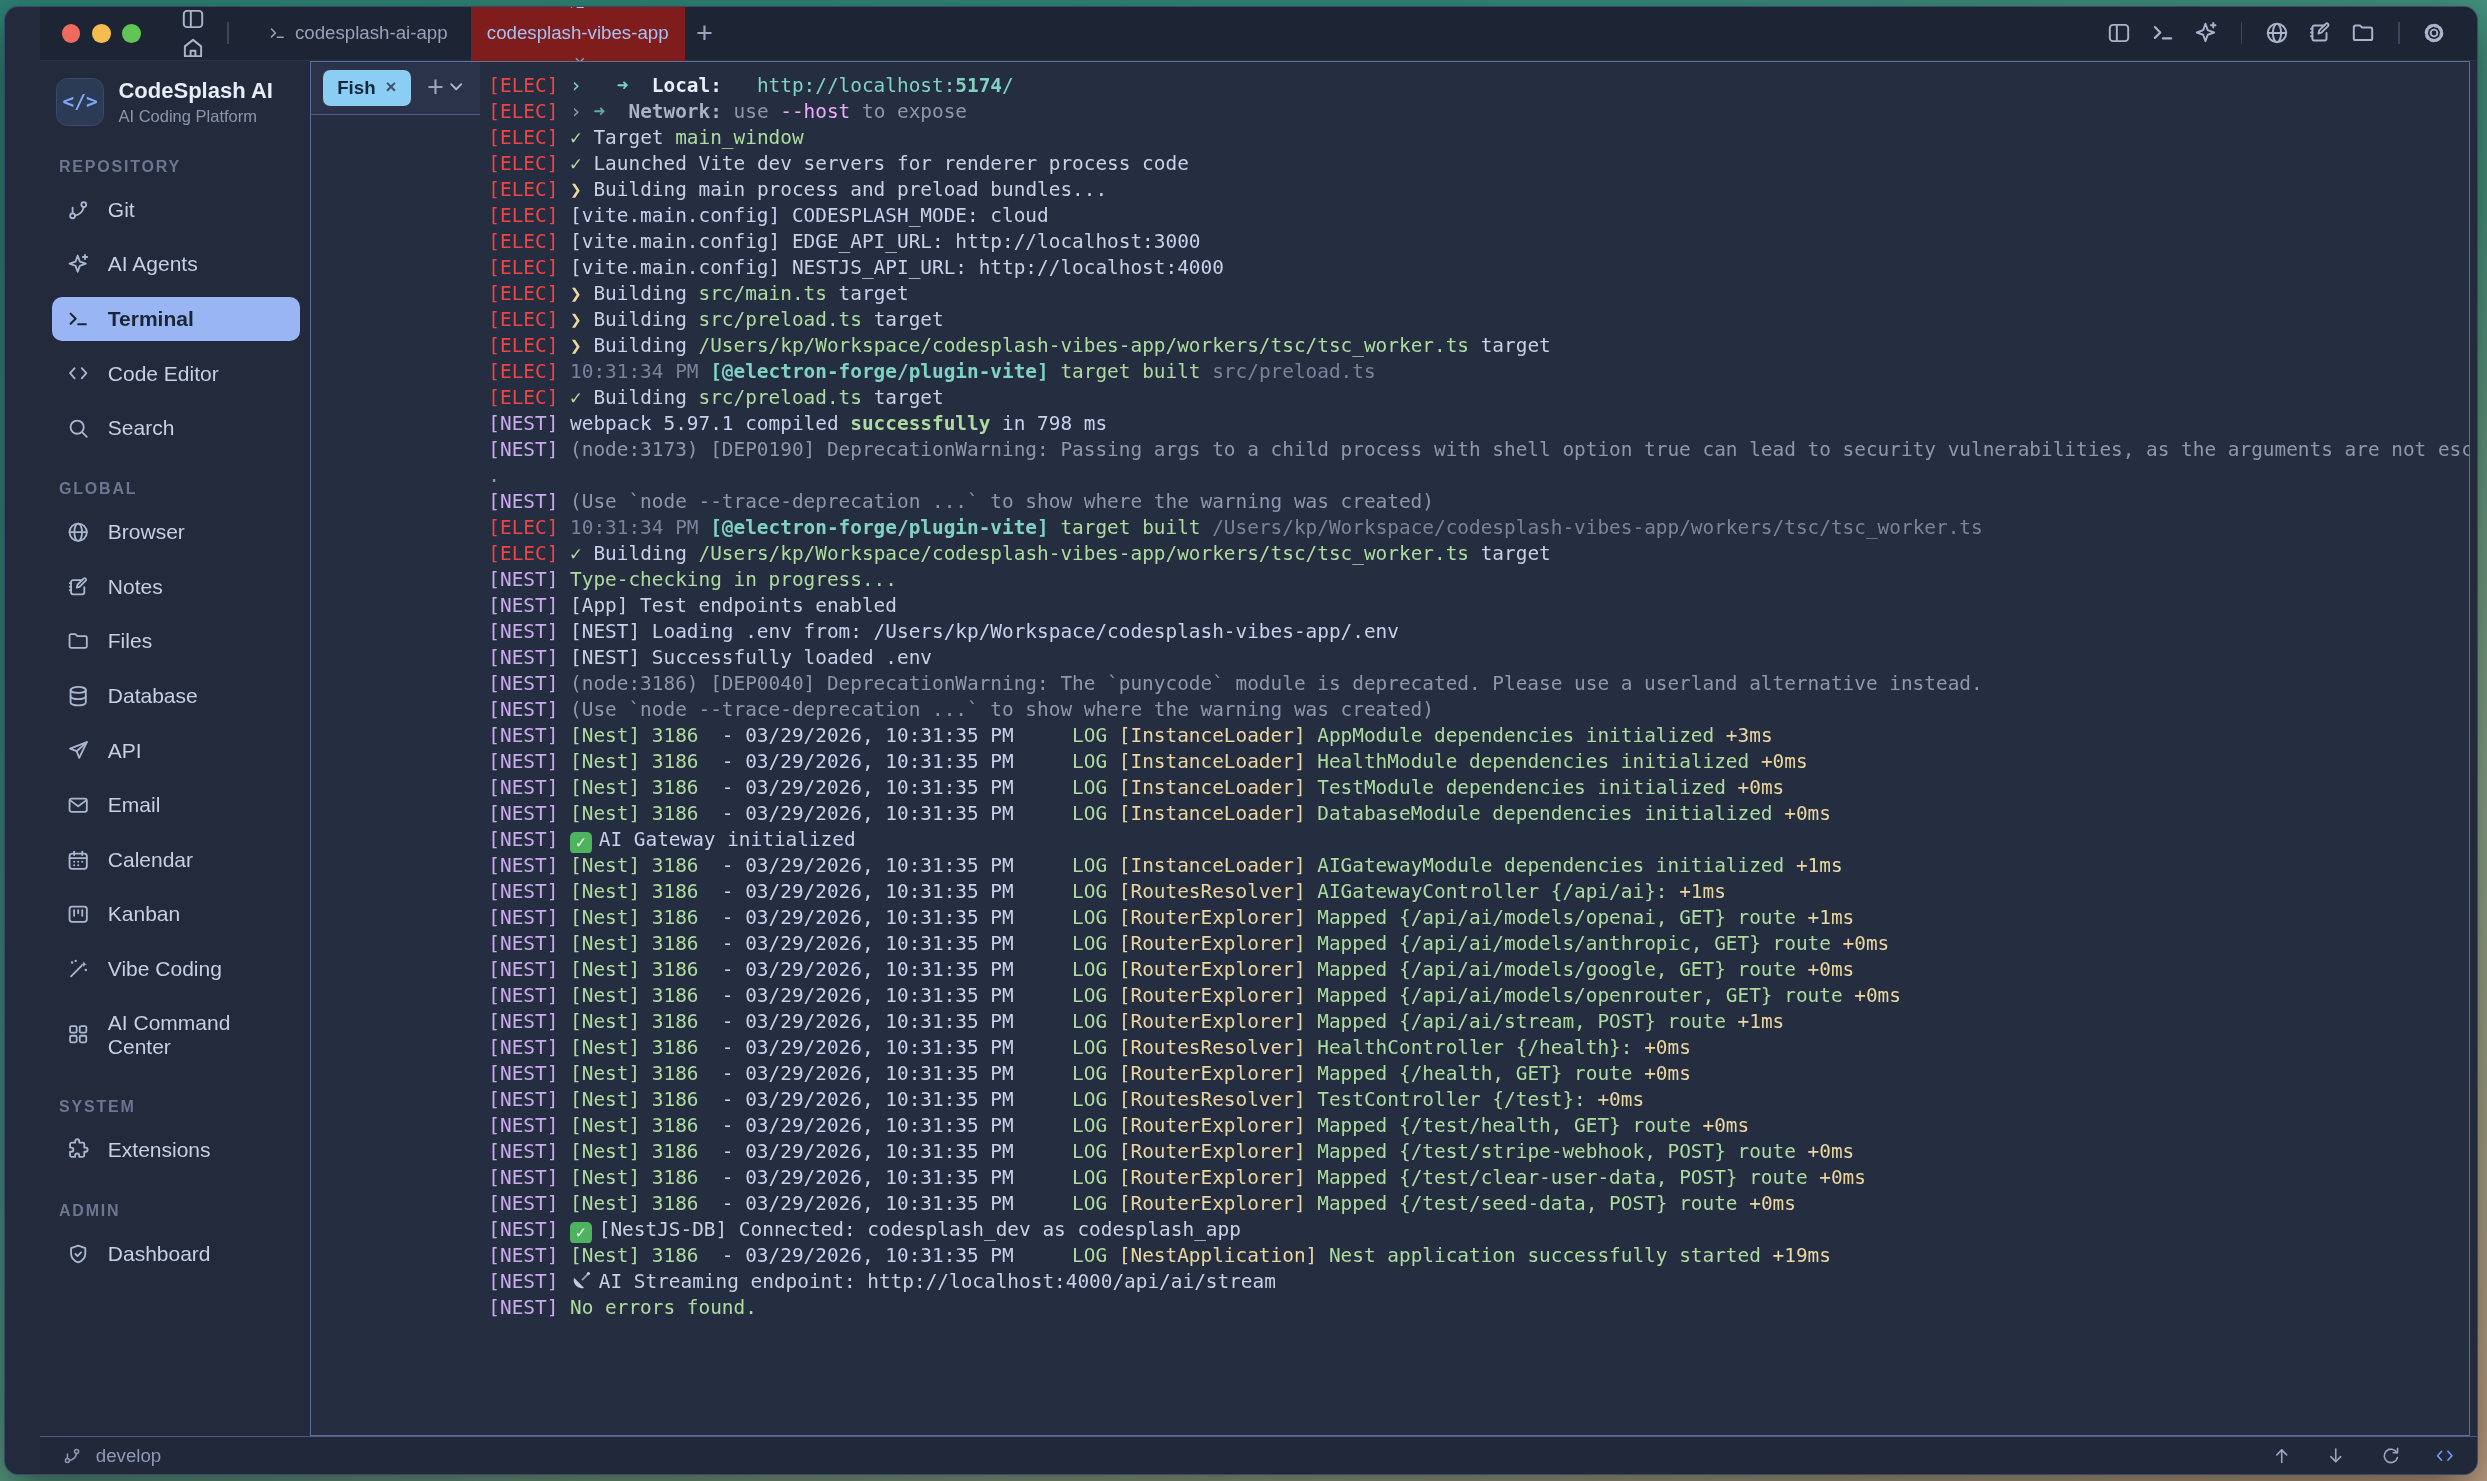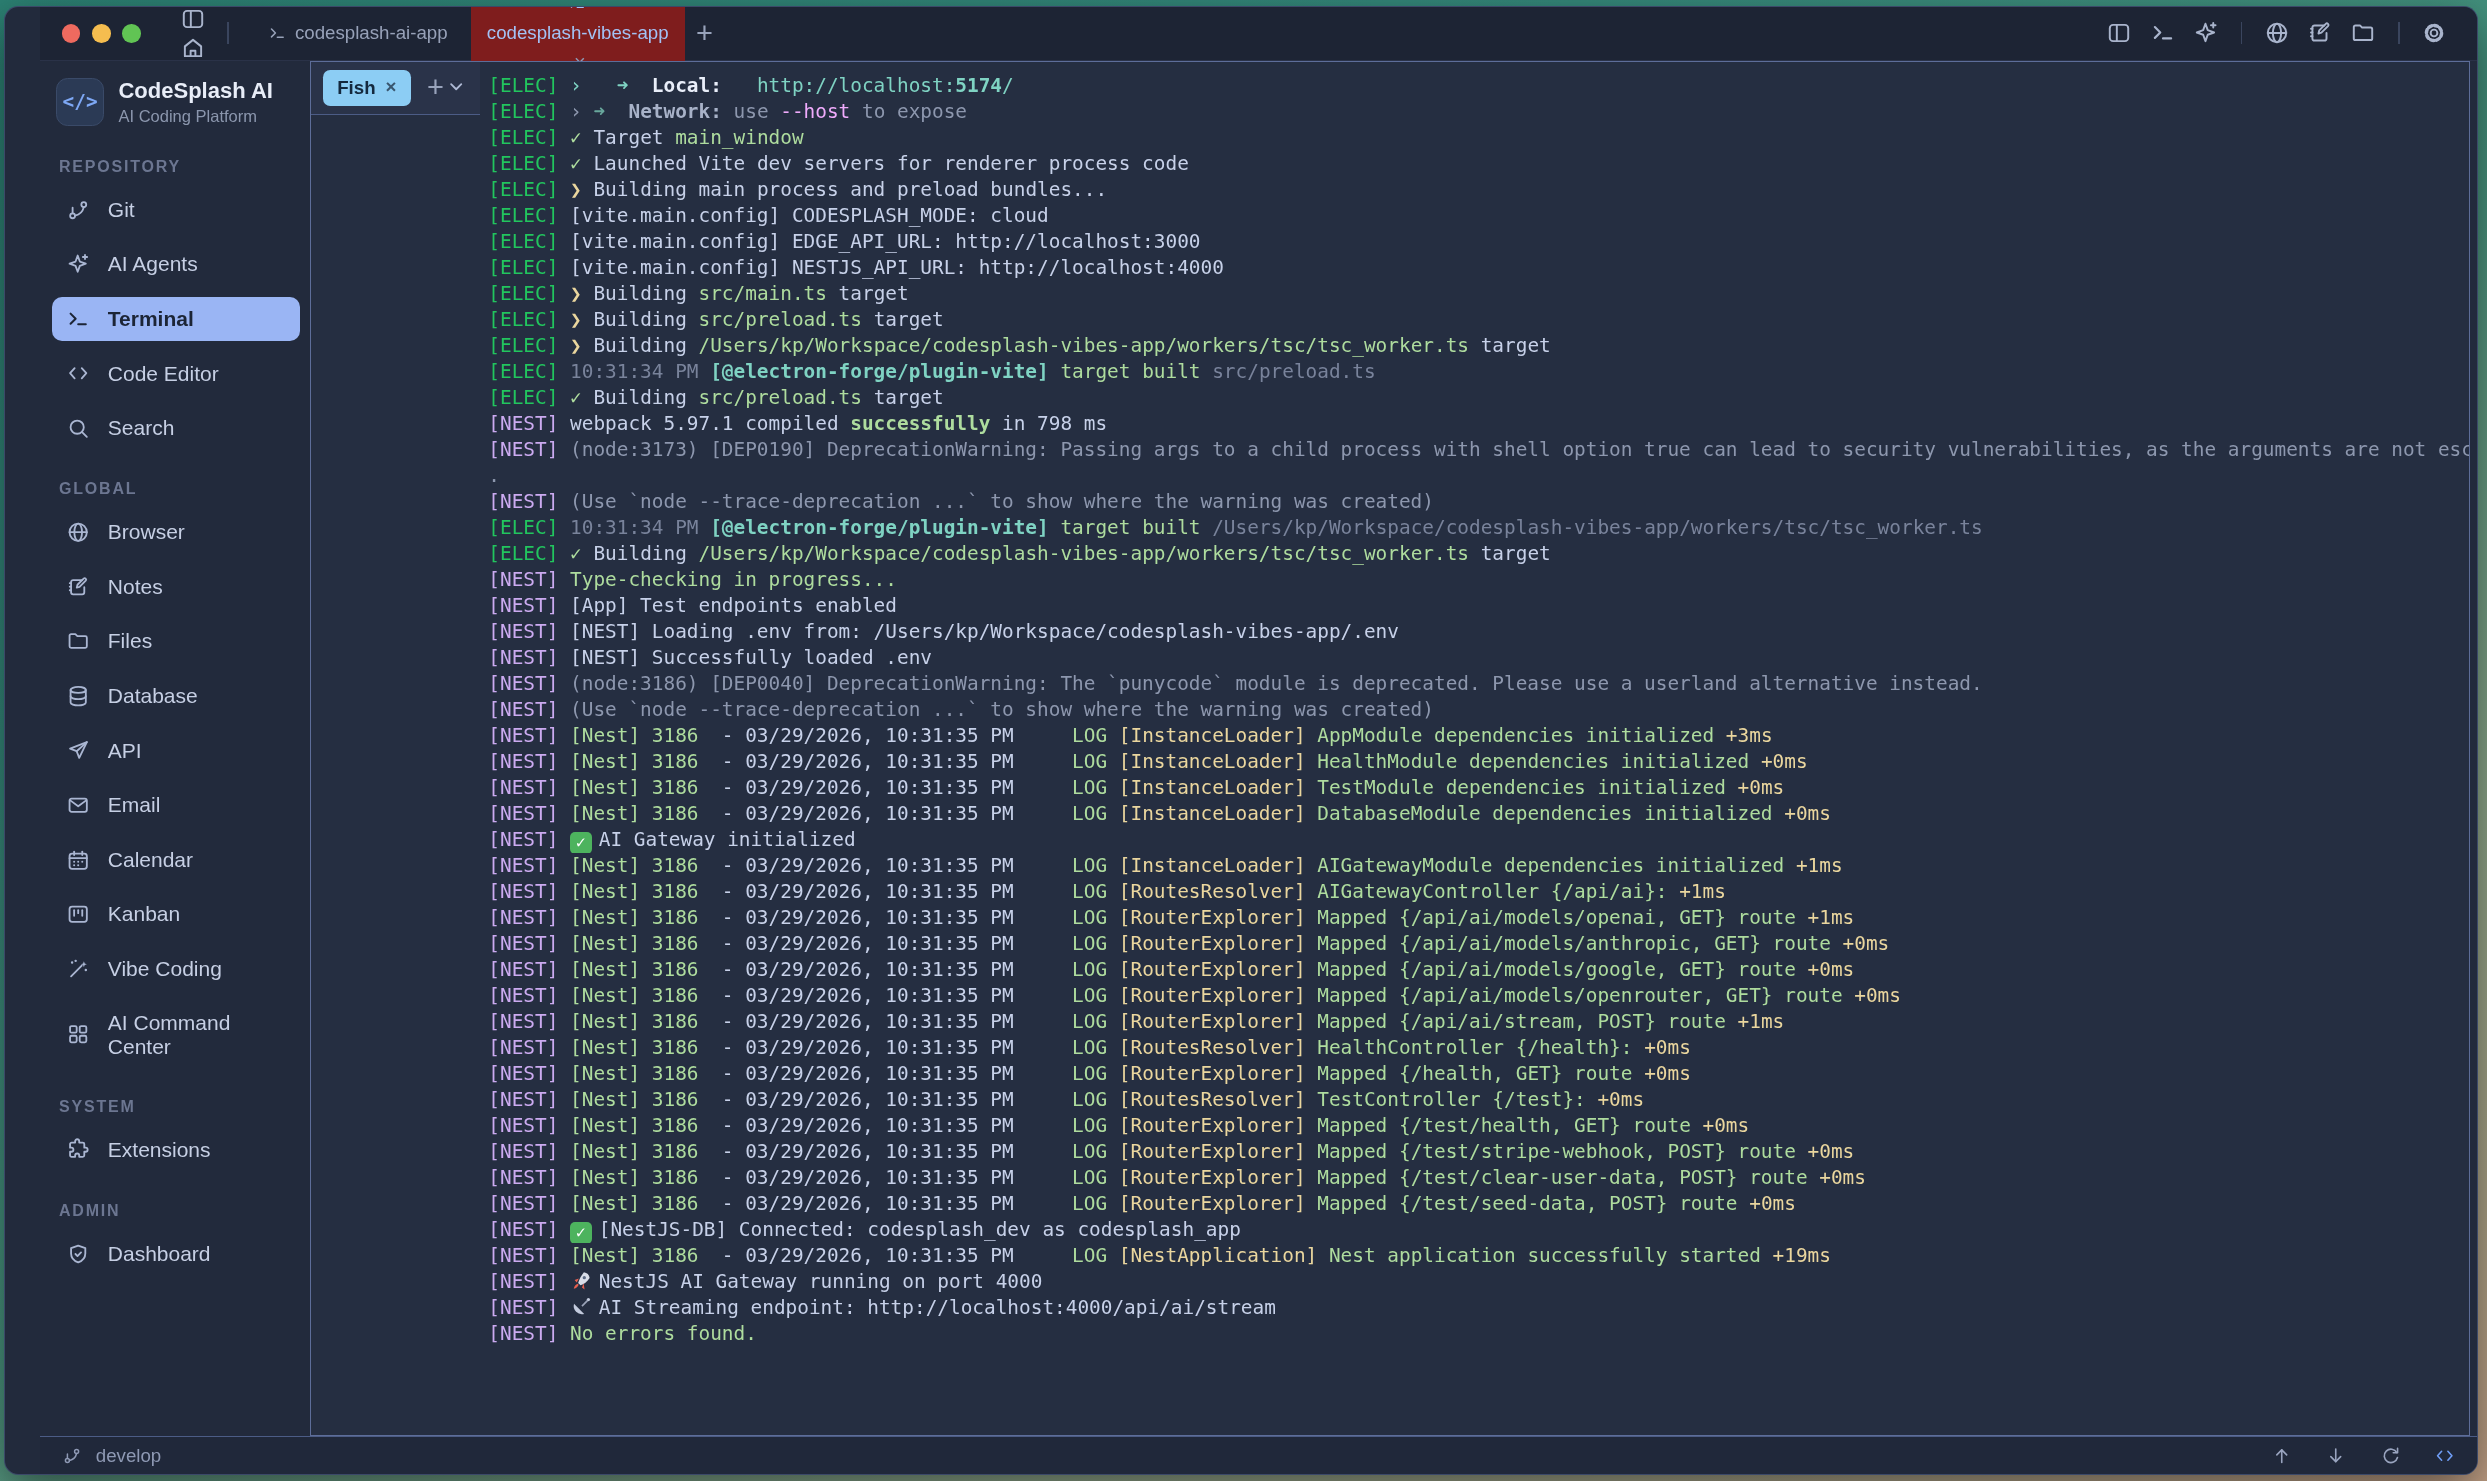--- a/index.html
+++ b/index.html
@@ -51,21 +51,21 @@
   .panel{flex:1;display:flex;flex-direction:row;border:1.4px solid #5d6d99;margin-right:7.2px;min-width:0;background:#252e41;}
   .tabrow{height:52px;flex:0 0 52px;background:#2a3349;border-bottom:1.4px solid #4c5c86;display:flex;align-items:center;padding:0 11.5px;}
   .termtab{display:flex;align-items:center;gap:10px;background:#8ccdf4;color:#14293e;font-size:18.7px;font-weight:600;padding:7.2px 14.4px;border-radius:7.2px;}
   .termtab .tclose{color:#39566e;font-size:18.7px;line-height:1;}
   .term-plus{font-size:29px;color:#98a3bb;margin-left:16px;font-weight:300;line-height:1;}
   .tab-chevron{margin-left:auto;color:#aeb9d4;}
   .tab-chevron svg{width:24.4px;height:24.4px;}
   .term{flex:1;overflow:hidden;padding:11.5px 0 0 8.6px;background:#252e41;
     font-family:"DejaVu Sans Mono","DejaVu Sans",monospace;font-size:19.4px;line-height:26px;}
   .tline{white-space:pre;height:26px;overflow:hidden;}
-  .elec{color:#22c55e}.nest{color:#cbaaf0}
+  .elec{color:#ef4444}.nest{color:#cbaaf0}
   .teal{color:#7fd3c3}.tealb{color:#7fd3c3;font-weight:700}.tealdim{color:#68a79c}
   .whiteb{color:#e9eef9;font-weight:700}.whitedim{color:#f0abfc;font-weight:400}
   .gray{color:#8d97ae}.grayb{color:#a8b2c8;font-weight:700}.dim{color:#79839b}
   .light{color:#c7d1e9}.green{color:#aedc9e}.greenb{color:#aedc9e;font-weight:700}
   .yellow{color:#ead69e}
   .badge-check{display:inline-block;width:21.5px;height:21.5px;border-radius:5px;background:#4db35e;color:#fff;
     font-size:16.5px;line-height:21.5px;text-align:center;margin-right:7.2px;vertical-align:-2.2px;font-weight:700;}
   .emoji-svg{display:inline-block;width:23px;height:23px;vertical-align:-4.3px;margin-right:5.7px;}
   
   .statusbar{height:37px;flex:0 0 37px;background:#20283a;border-top:1.4px solid #4c5c86;display:flex;align-items:center;padding:0 21.5px;}
@@ -421,26 +421,20 @@
           <div class="tline"><span class="nest">[NEST] </span><span class="green">[Nest] 3186  </span><span class="light">- 03/29/2026, 10:31:35 PM     </span><span class="green">LOG </span><span class="yellow">[RoutesResolver] </span><span class="green">HealthController {/health}: </span><span class="yellow">+0ms</span></div>
           <div class="tline"><span class="nest">[NEST] </span><span class="green">[Nest] 3186  </span><span class="light">- 03/29/2026, 10:31:35 PM     </span><span class="green">LOG </span><span class="yellow">[RouterExplorer] </span><span class="green">Mapped {/health, GET} route </span><span class="yellow">+0ms</span></div>
           <div class="tline"><span class="nest">[NEST] </span><span class="green">[Nest] 3186  </span><span class="light">- 03/29/2026, 10:31:35 PM     </span><span class="green">LOG </span><span class="yellow">[RoutesResolver] </span><span class="green">TestController {/test}: </span><span class="yellow">+0ms</span></div>
           <div class="tline"><span class="nest">[NEST] </span><span class="green">[Nest] 3186  </span><span class="light">- 03/29/2026, 10:31:35 PM     </span><span class="green">LOG </span><span class="yellow">[RouterExplorer] </span><span class="green">Mapped {/test/health, GET} route </span><span class="yellow">+0ms</span></div>
           <div class="tline"><span class="nest">[NEST] </span><span class="green">[Nest] 3186  </span><span class="light">- 03/29/2026, 10:31:35 PM     </span><span class="green">LOG </span><span class="yellow">[RouterExplorer] </span><span class="green">Mapped {/test/stripe-webhook, POST} route </span><span class="yellow">+0ms</span></div>
           <div class="tline"><span class="nest">[NEST] </span><span class="green">[Nest] 3186  </span><span class="light">- 03/29/2026, 10:31:35 PM     </span><span class="green">LOG </span><span class="yellow">[RouterExplorer] </span><span class="green">Mapped {/test/clear-user-data, POST} route </span><span class="yellow">+0ms</span></div>
           <div class="tline"><span class="nest">[NEST] </span><span class="green">[Nest] 3186  </span><span class="light">- 03/29/2026, 10:31:35 PM     </span><span class="green">LOG </span><span class="yellow">[RouterExplorer] </span><span class="green">Mapped {/test/seed-data, POST} route </span><span class="yellow">+0ms</span></div>
           <div class="tline"><span class="nest">[NEST] </span><span class="badge-check">✓</span><span class="light">[NestJS-DB] Connected: codesplash_dev as codesplash_app</span></div>
           <div class="tline"><span class="nest">[NEST] </span><span class="green">[Nest] 3186  </span><span class="light">- 03/29/2026, 10:31:35 PM     </span><span class="green">LOG </span><span class="yellow">[NestApplication] </span><span class="green">Nest application successfully started </span><span class="yellow">+19ms</span></div>
           <div class="tline"><span class="nest">[NEST] </span><span class="emoji-svg"><svg viewBox="0 0 24 24">
-                <path d="M14.5 3.5 C18 4 20 6 20.5 9.5 c-2.5 4 -6 6.5 -9.5 7.5 L8.5 14.5 C9.5 11 12 6.5 14.5 3.5 Z" fill="#d9dde8"></path>
-                <circle cx="14.9" cy="9" r="1.7" fill="#5c6a84"></circle>
-                <path d="M8 15.5 c-2 .5 -3.6 2.6 -4.1 5.1 2.6 -.5 4.6 -2.1 5.1 -4.1 Z" fill="#e8604f"></path>
-                <path d="M9.2 9.8 l-4.4 1.7 2.2 2.7 Z M14.2 14.8 l-1.7 4.4 2.7 2.2 Z" fill="#e8604f"></path>
-              </svg></span><span class="light">NestJS AI Gateway running on port 4000</span></div>
-          <div class="tline"><span class="nest">[NEST] </span><span class="emoji-svg"><svg viewBox="0 0 24 24">
                 <path d="M4.2 9.2 a8.6 8.6 0 0 0 10.6 10.6 Z" fill="#c3cbdd"></path>
                 <line x1="12.5" y1="11.5" x2="18.2" y2="5.8" stroke="#9aa3b8" stroke-width="1.8"></line>
                 <circle cx="19.2" cy="4.8" r="1.7" fill="#c3cbdd"></circle>
               </svg></span><span class="light">AI Streaming endpoint: http://localhost:4000/api/ai/stream</span></div>
           <div class="tline"><span class="nest">[NEST] </span><span class="green">No errors found.</span></div>
         </div>
     </div>
   </div>
 
   <div class="statusbar">

